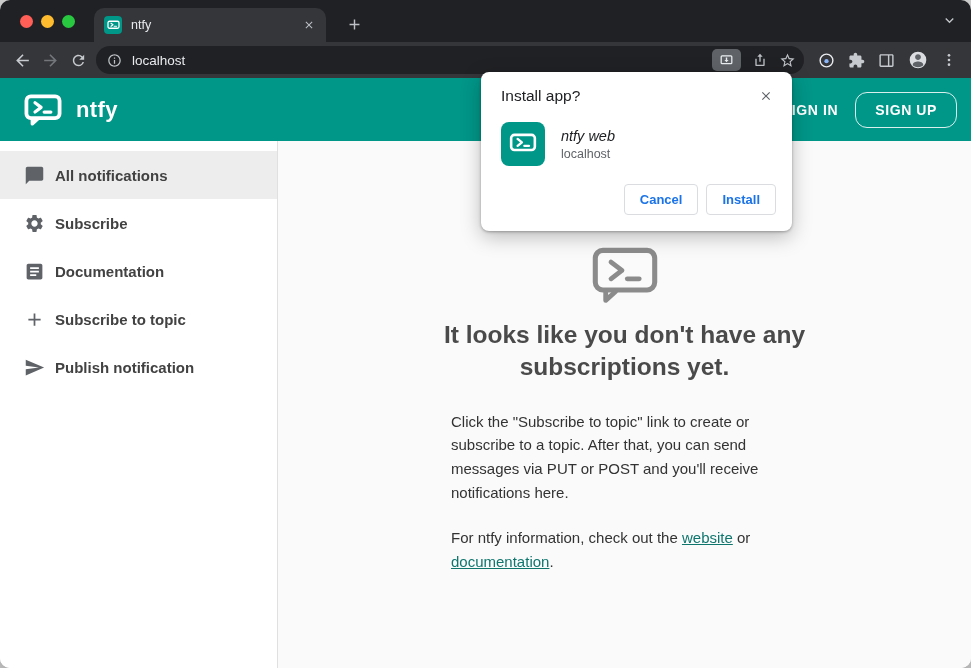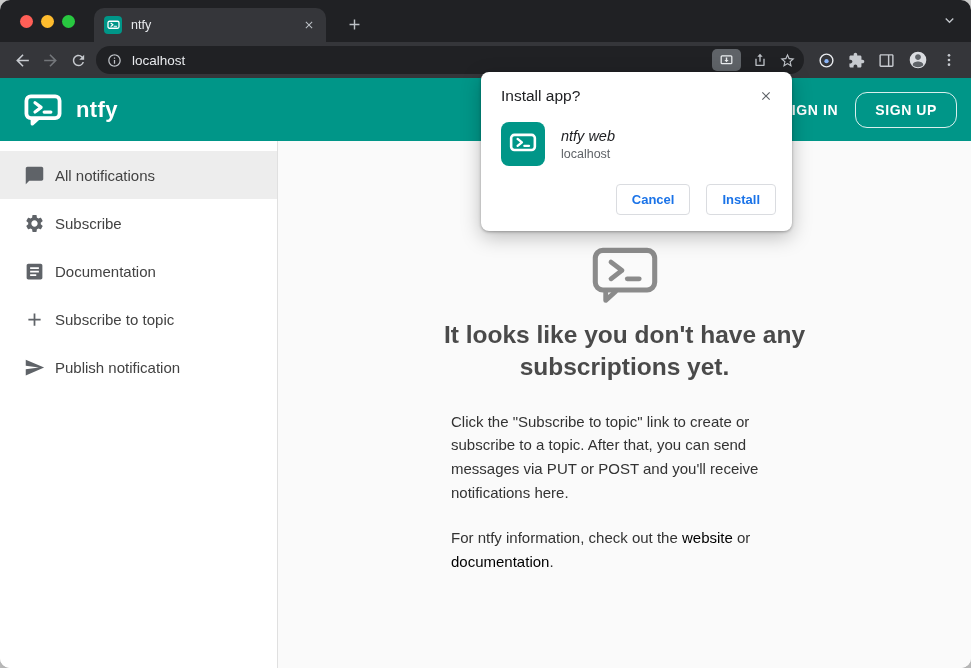--- a/index.html
+++ b/index.html
@@ -45,47 +45,47 @@
   .brandlogo { display:flex; color:#fff; }
   .brandname { font-size:22px; font-weight:bold; margin-left:14px; letter-spacing:.4px; }
   .hspacer { flex:1; }
   .signin { font-size:14px; font-weight:bold; letter-spacing:.6px; padding:10px 14px; cursor:pointer; }
   .signup { font-size:14px; font-weight:bold; letter-spacing:.6px; padding:9px 19px;
             border:1px solid rgba(255,255,255,.85); border-radius:12px; margin-left:3px; cursor:pointer; }
 
   
   .appbody { display:flex; height:527px; }
   .sidebar { width:278px; background:#fff; border-right:1px solid #e0e0e0; padding-top:10px; }
-  .sitem { height:48px; display:flex; align-items:center; padding:0 16px 0 22px; cursor:pointer; color:#424242; }
+  .sitem { height:48px; display:flex; align-items:center; padding:0 16px 0 22px; cursor:pointer; color:#424242;font-weight:bold; }
   .sitem.selected { background:#ededed; }
   .sicon { width:24px; height:24px; color:#5f6368; display:flex; align-items:center; justify-content:center; flex:none; }
   .slabel { margin-left:9px; font-size:15px; }
 
   .main { flex:1; display:flex; flex-direction:column; align-items:center; padding-top:106px; background:#fafafa; }
   .biglogo { color:#8b8b8b; display:flex; }
   .empty-h { margin-top:16px; font-size:24.5px; color:#4a4a4a; font-weight:bold; text-align:center;
              line-height:1.32; max-width:440px; }
   .empty-p { width:347px; margin-top:26px; font-size:15px; color:#333; line-height:1.58; }
   .empty-p.second { margin-top:22px; }
-  .tlink { color:#000000; cursor:pointer; }
+  .tlink { color:#0f766e; text-decoration:underline; cursor:pointer; }
 
   
   .dialog { position:absolute; left:481px; top:72px; width:311px; background:#fff; border-radius:8px;
             box-shadow:0 1px 3px rgba(0,0,0,.3), 0 6px 20px rgba(0,0,0,.25);
             padding:14px 16px 16px 20px; z-index:60; }
   .dlg-head { display:flex; align-items:center; }
   .dlg-title { font-size:15.5px; color:#202124; }
   .dlg-close { margin-left:auto; width:20px; height:20px; display:flex; align-items:center;
                justify-content:center; color:#5f6368; cursor:pointer; }
   .dlg-body { display:flex; align-items:center; gap:16px; margin-top:16px; }
   .dlg-tile { width:44px; height:44px; border-radius:8px; background:#009688; display:flex;
               align-items:center; justify-content:center; color:#fff; flex:none; }
   .dlg-name { font-size:14.5px; color:#202124;font-style:italic; }
   .dlg-origin { font-size:12.5px; color:#5f6368; margin-top:3px; }
-  .dlg-foot { display:flex; justify-content:flex-end; gap:16px; margin-top:18px; }
+  .dlg-foot { display:flex; justify-content:flex-end; gap:8px; margin-top:18px; }
   .dlg-btn { border:1px solid #dadce0; border-radius:4px; background:#fff; color:#1a73e8;
              font-size:13px; font-weight:bold; padding:7px 15px; cursor:pointer; font-family:inherit; }
   svg { display:block; }
 </style>
 </head>
 <body>
 
 <div class="window">
 
   <div class="tabstrip">

